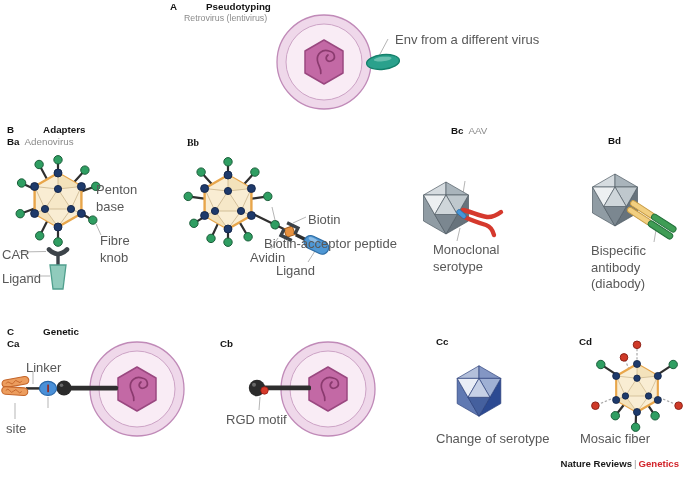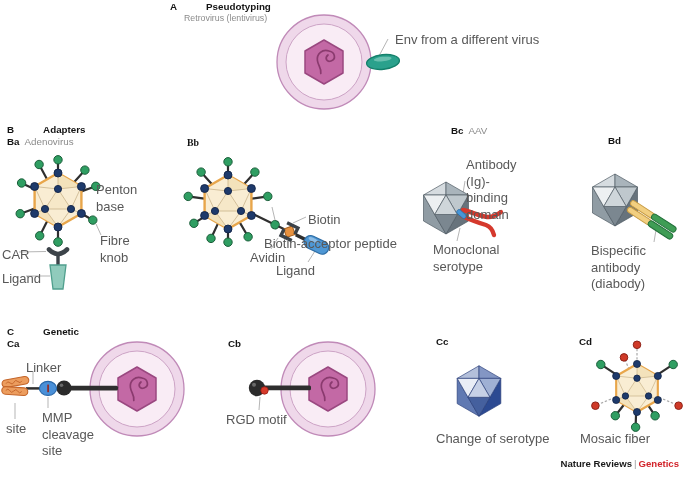--- a/index.html
+++ b/index.html
@@ -276,35 +276,33 @@
 
 <div class="letter" style="left:187px;top:137px;font-family:Liberation Serif, serif;">Bb</div>
 <div class="lbl nowrap" style="left:264px;top:196px;margin-top:40px;">Biotin-acceptor peptide</div>
 <div class="lbl nowrap" style="left:308px;top:212px;">Biotin</div>
 <div class="lbl nowrap" style="left:250px;top:250px;">Avidin</div>
 <div class="lbl nowrap" style="left:276px;top:263px;">Ligand</div>
 
 <div class="letter" style="left:426px;top:125px;padding-left:25px;">
   <span>Bc</span><span class="subname">AAV</span>
 </div>
-<div class="lbl" style="left:466px;top:157px;width:64px;">Antibody (Ig)-binding domain</div>
 <div class="lbl" style="left:433px;top:242px;width:54px;">Monoclonal serotype</div>
 
 <div class="letter" style="left:608px;top:135px;">Bd</div>
 <div class="lbl" style="left:591px;top:243px;width:96px;">Bispecific antibody (diabody)</div>
 
 <div class="hdr" style="left:7px;top:326px;">
   <span>C</span><span class="ttl">Genetic</span>
 </div>
 <div class="letter" style="left:7px;top:338px;">Ca</div>
 <div class="lbl nowrap" style="left:26px;top:360px;">Linker</div>
 <div class="lbl nowrap" style="left:6px;top:421px;">site</div>
-<div class="lbl" style="left:42px;top:410px;width:44px;">MMP cleavage site</div>
-
-<div class="letter" style="left:228px;top:338px;text-align:center;">Cb</div>
+
+<div class="letter" style="left:220px;top:338px;text-align:center;">Cb</div>
 <div class="lbl nowrap" style="left:226px;top:412px;">RGD motif</div>
 
 <div class="letter" style="left:436px;top:336px;">Cc</div>
 <div class="lbl nowrap" style="left:436px;top:431px;">Change of serotype</div>
 
 <div class="letter" style="left:579px;top:336px;">Cd</div>
 <div class="lbl nowrap" style="left:580px;top:431px;">Mosaic fiber</div>
 
 <div id="footer">
   <span>Nature Reviews</span><span class="sep">|</span><span class="journal">Genetics</span>

